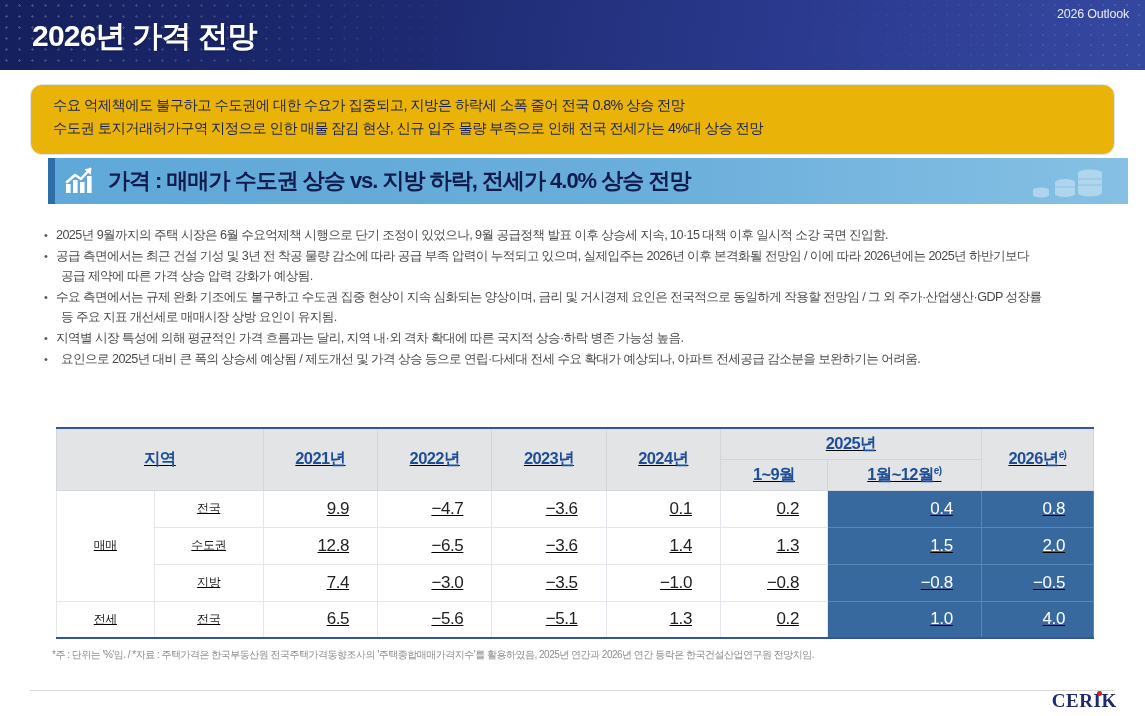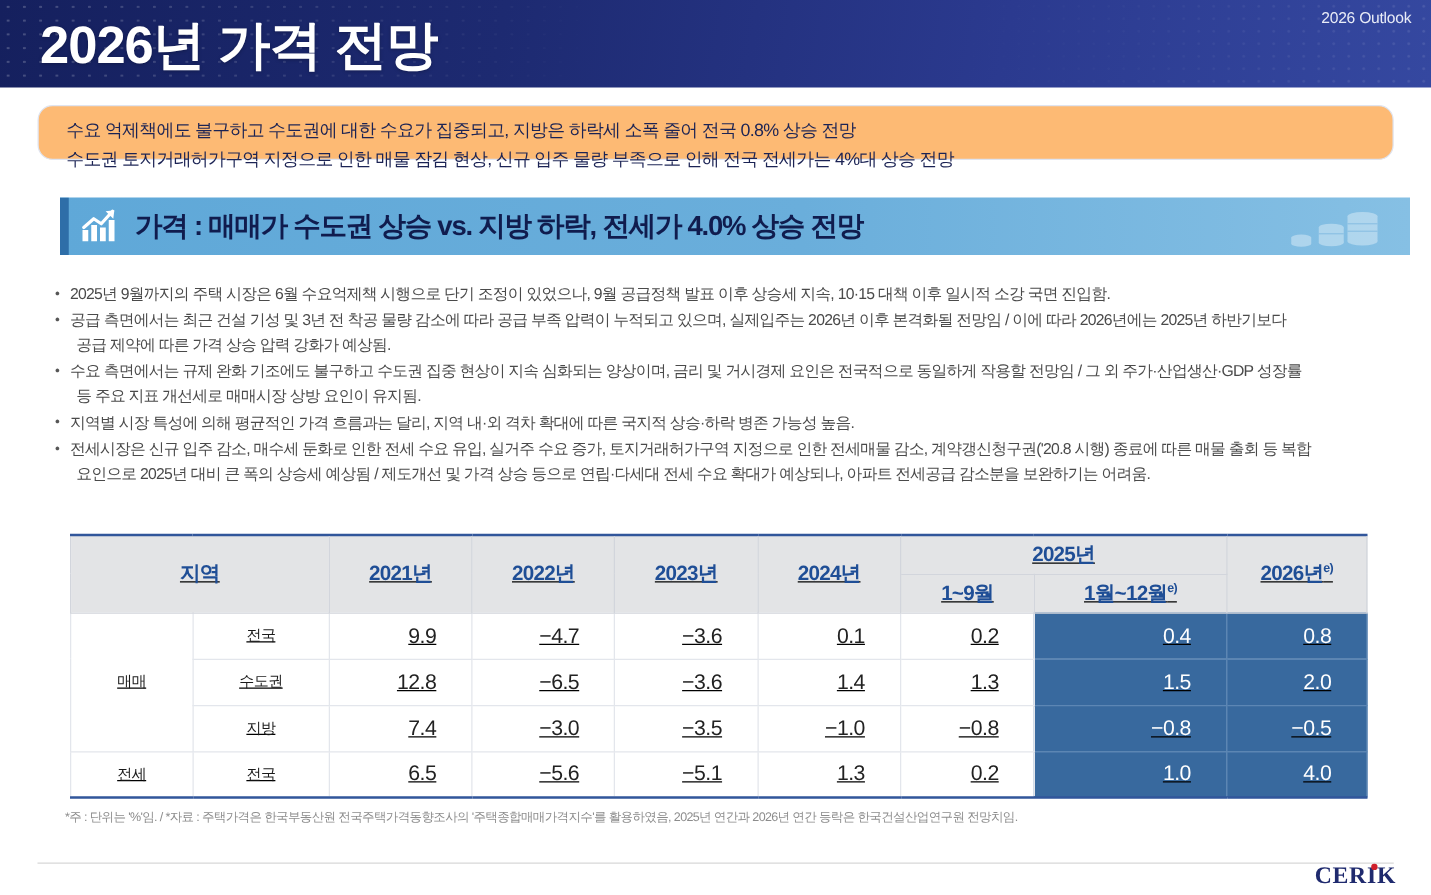--- a/index.html
+++ b/index.html
@@ -31,33 +31,33 @@
     position: absolute; right: 0; top: 0; width: 420px; height: 70px;
     background-image:
       radial-gradient(circle, rgba(255,255,255,0.22) 1px, transparent 1.2px);
     background-size: 12px 10px;
     opacity: 0.55;
     -webkit-mask-image: linear-gradient(260deg, rgba(0,0,0,.9) 0%, rgba(0,0,0,.25) 55%, rgba(0,0,0,0) 100%);
             mask-image: linear-gradient(260deg, rgba(0,0,0,.9) 0%, rgba(0,0,0,.25) 55%, rgba(0,0,0,0) 100%);
   }
   .slide-title {
     position: absolute; left: 32px; top: 14px;
-    font-size: 42px; font-weight: 700; color: #ffffff;
+    font-size: 30px; font-weight: 700; color: #ffffff;
     letter-spacing: -0.8px; line-height: 44px;
     text-shadow: 0 1px 3px rgba(0,0,0,0.25);
   }
   .outlook-tag {
     position: absolute; right: 16px; top: 7px;
     font-size: 12.5px; color: #e9ecf7; letter-spacing: -0.2px;
   }
 
   
   .summary {
-    position: absolute; left: 30px; top: 84px; width: 1085px; height: 44px;
-    background: #fdba74;
+    position: absolute; left: 30px; top: 84px; width: 1085px; height: 71px;
+    background: #eab308;
     border: 1px solid #dfe4f0;
     border-radius: 12px;
     padding: 9px 22px 0 22px;
   }
   .summary p {
     font-size: 14.3px; color: #1b2354; line-height: 22.5px;
     letter-spacing: -0.55px; white-space: nowrap;
   }
 
   
@@ -206,21 +206,20 @@
       <span class="ind">공급 제약에 따른 가격 상승 압력 강화가 예상됨.</span>
     </div>
     <div class="bullet">
       <span>수요 측면에서는 규제 완화 기조에도 불구하고 수도권 집중 현상이 지속 심화되는 양상이며, 금리 및 거시경제 요인은 전국적으로 동일하게 작용할 전망임 / 그 외 주가·산업생산·GDP 성장률</span>
       <span class="ind">등 주요 지표 개선세로 매매시장 상방 요인이 유지됨.</span>
     </div>
     <div class="bullet">
       <span>지역별 시장 특성에 의해 평균적인 가격 흐름과는 달리, 지역 내·외 격차 확대에 따른 국지적 상승·하락 병존 가능성 높음.</span>
     </div>
     <div class="bullet">
-      <span>전세시장은 신규 입주 감소, 매수세 둔화로 인한 전세 수요 유입, 실거주 수요 증가, 토지거래허가구역 지정으로 인한 전세매물 감소, 계약갱신청구권('20.8 시행) 종료에 따른 매물 출회 등 복합</span>
       <span class="ind">요인으로 2025년 대비 큰 폭의 상승세 예상됨 / 제도개선 및 가격 상승 등으로 연립·다세대 전세 수요 확대가 예상되나, 아파트 전세공급 감소분을 보완하기는 어려움.</span>
     </div>
   </div>
 
   <div class="tbl-wrap">
     <table class="data">
       <colgroup>
         <col style="width:94px">
           <col style="width:105px">
         <col style="width:110px">

